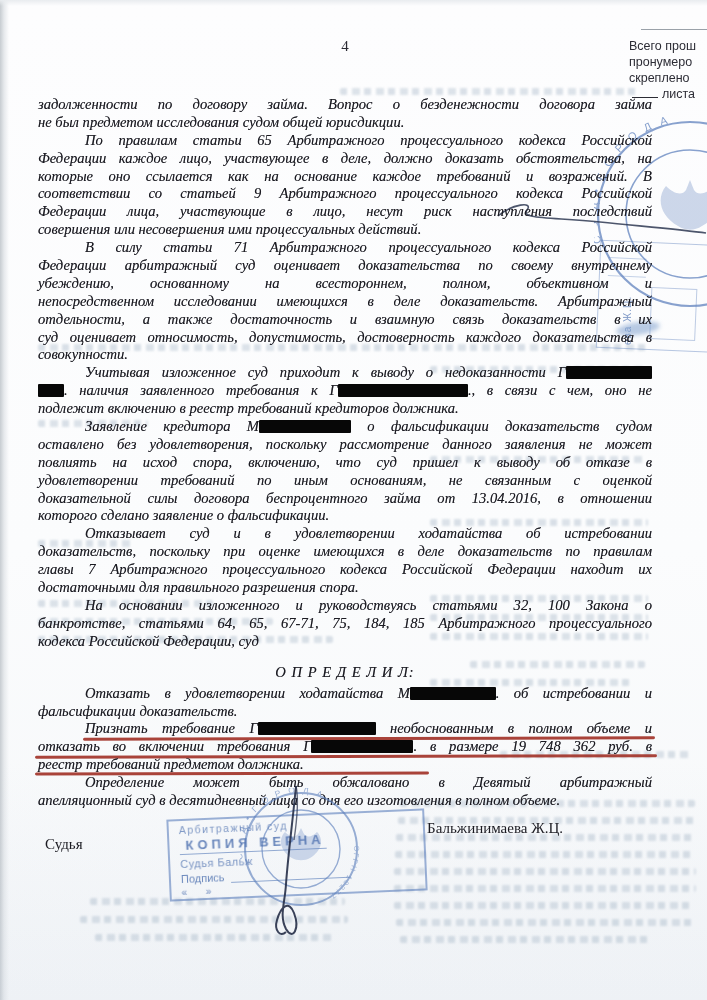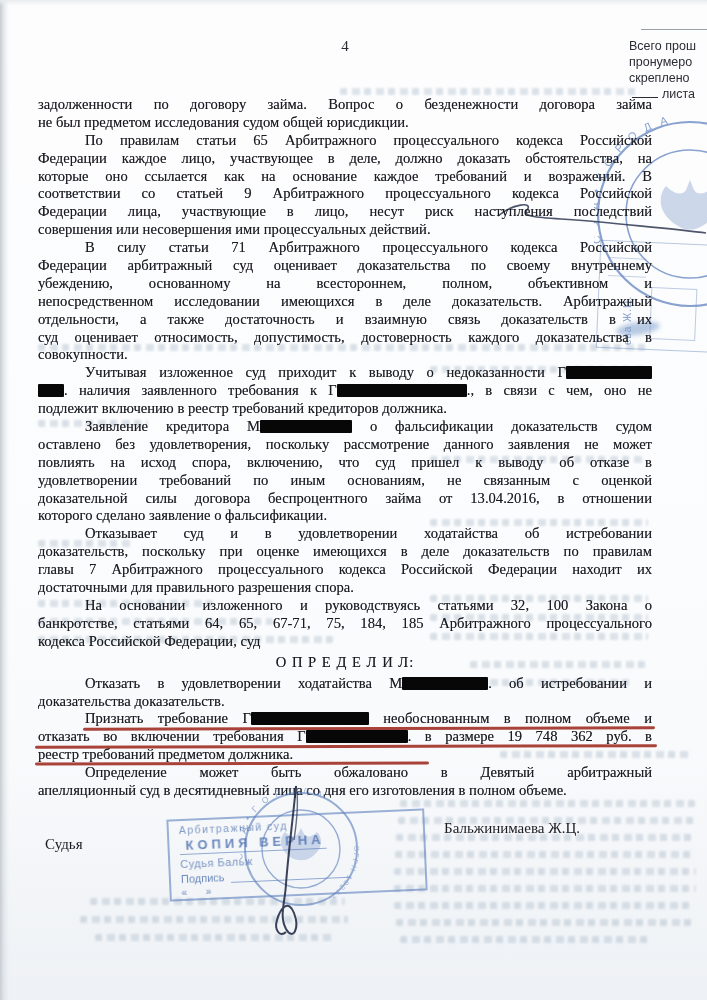--- a/index.html
+++ b/index.html
@@ -21,37 +21,37 @@
   .corner-rule{position:absolute;left:641px;top:29px;width:66px;height:1px;background:#9aa1a9;}
   .corner-note{position:absolute;left:629px;top:38px;width:100px;
     font-family:"Liberation Sans","DejaVu Sans",sans-serif;font-size:12.5px;line-height:16px;
     color:#2c2c35;}
   .corner-note .ln{white-space:nowrap;}
   .corner-note .ln.last{padding-left:3px;}
   .corner-note .blank{display:inline-block;width:26px;border-bottom:1.2px solid #2c2c35;
     height:11px;margin-right:4px;}
 
   .text-column{position:absolute;left:38px;top:96px;width:614px;
-    font-size:14.6px;text-shadow:0 0 .4px rgba(25,25,35,.55);}
+    font-size:14.6px;text-shadow:0 0 .4px rgba(25,25,35,.55);font-style:italic;}
   .line{height:17.9px;line-height:17.9px;text-align:justify;position:relative;}
   .line.j{text-align-last:justify;}
   .ind{display:inline-block;width:47px;height:1px;}
   .redact{display:inline-block;height:13px;background:#070707;vertical-align:-2px;
     border-radius:1px;}
   .heading-line{height:22px;line-height:22px;text-align:center;letter-spacing:1px;
-    margin-top:0;margin-bottom:2px;}
+    margin-top:10px;margin-bottom:2px;}
   .line.u::after{content:"";position:absolute;height:2.6px;background:#a23329;
     bottom:-1px;border-radius:2px;opacity:.92;transform:rotate(-0.15deg);}
   .line.u-indent::after{left:45px;right:-3px;}
   .line.u-full::after{left:-3px;right:-5px;}
   .line.u-short::after{left:-3px;width:394px;}
 
   .sig-row{position:absolute;left:38px;top:820px;width:614px;font-size:15px;}
   .sig-label{position:absolute;left:7px;top:16px;}
-  .sig-name{position:absolute;right:72px;top:0;}
+  .sig-name{position:absolute;right:89px;top:0;}
 
   .ghost{position:absolute;height:7px;opacity:.30;filter:blur(1.1px);border-radius:2px;
     background:repeating-linear-gradient(90deg,#8ba0b6 0 7px,rgba(255,255,255,0) 7px 12px,#96a9bd 12px 20px,rgba(255,255,255,0) 20px 24px);}
 
   .seal-svg{position:absolute;filter:blur(.5px);}
   .stamp-rect-tr{position:absolute;left:598px;top:243px;width:150px;height:106px;
     border:1.6px solid rgba(95,130,190,.55);transform:rotate(2.5deg);opacity:.8;}
   .stamp-rect-tr .inner-box{position:absolute;left:52px;top:44px;width:44px;height:50px;
     border:1.4px solid rgba(95,130,190,.5);}
   .stamp-rect-tr .hline{position:absolute;left:8px;width:38px;height:1.4px;
@@ -177,21 +177,21 @@
       <div class="line">которого сделано заявление о фальсификации.</div>
       <div class="line j"><span class="ind"></span>Отказывает суд и в удовлетворении ходатайства об истребовании</div>
       <div class="line j">доказательств, поскольку при оценке имеющихся в деле доказательств по правилам</div>
       <div class="line j">главы 7 Арбитражного процессуального кодекса Российской Федерации находит их</div>
       <div class="line">достаточными для правильного разрешения спора.</div>
       <div class="line j"><span class="ind"></span>На основании изложенного и руководствуясь статьями 32, 100 Закона о</div>
       <div class="line j">банкротстве, статьями 64, 65, 67-71, 75, 184, 185 Арбитражного процессуального</div>
       <div class="line">кодекса Российской Федерации, суд</div>
       <div class="heading-line">О П Р Е Д Е Л И Л:</div>
       <div class="line j"><span class="ind"></span>Отказать в удовлетворении ходатайства М<span class="redact" style="width: 86px;"></span>. об истребовании и</div>
-      <div class="line">доказательства доказательств.</div>
+      <div class="line">фальсификации доказательств.</div>
       <div class="line j u u-indent"><span class="ind"></span>Признать требование Г<span class="redact" style="width: 118px;"></span> необоснованным в полном объеме и</div>
       <div class="line j u u-full">отказать во включении требования Г<span class="redact" style="width: 102px;"></span>. в размере 19 748 362 руб. в</div>
       <div class="line u u-short">реестр требований предметом должника.</div>
       <div class="line j"><span class="ind"></span>Определение может быть обжаловано в Девятый арбитражный</div>
       <div class="line">апелляционный суд в десятидневный лица со дня его изготовления в полном объеме.</div>
     </div>
 
   <div class="sig-row">
     <span class="sig-label">Судья</span>
     <span class="sig-name">Бальжинимаева Ж.Ц.</span>

